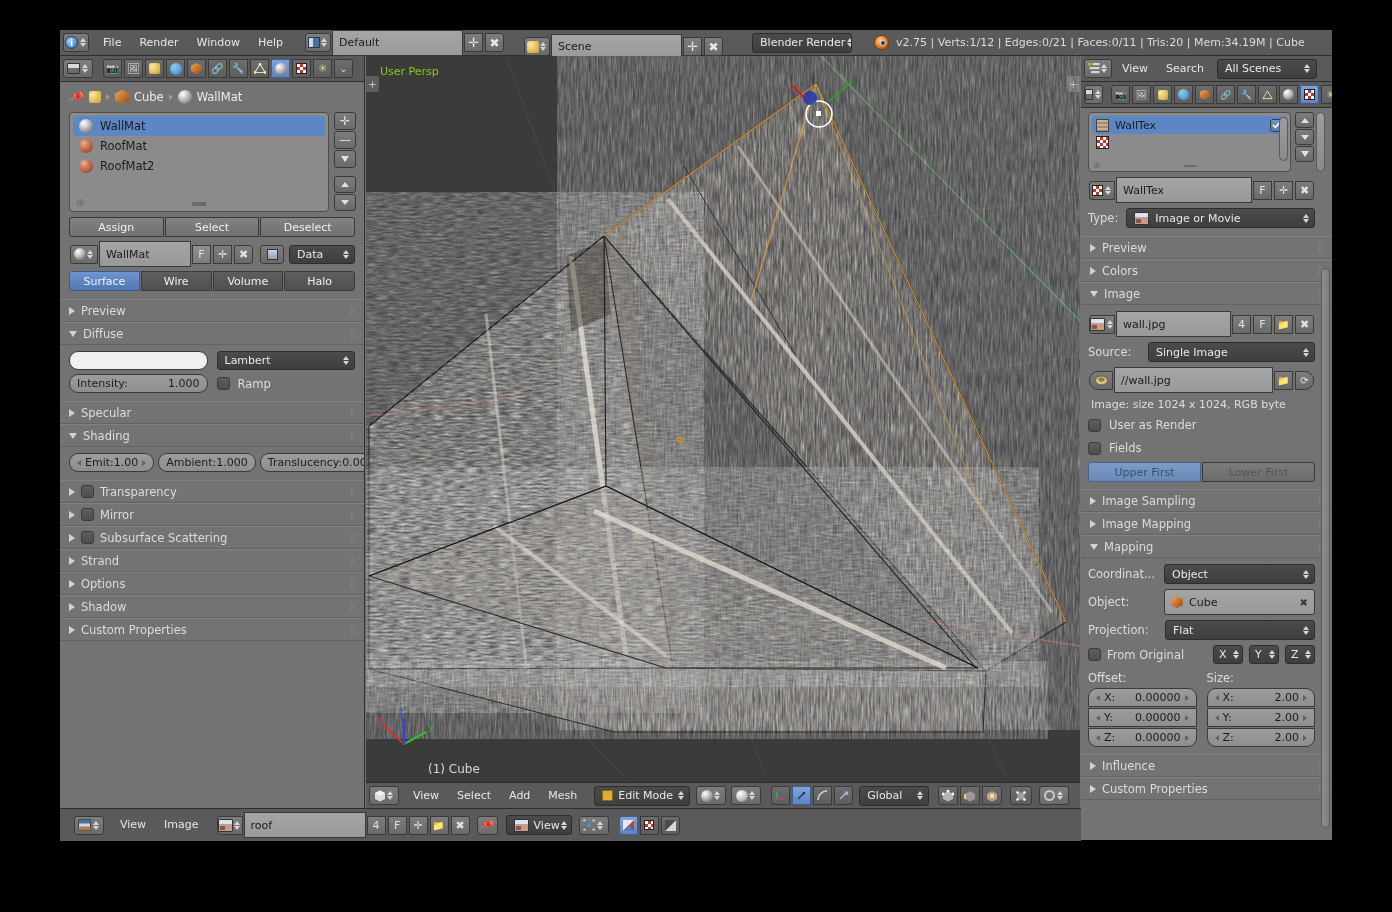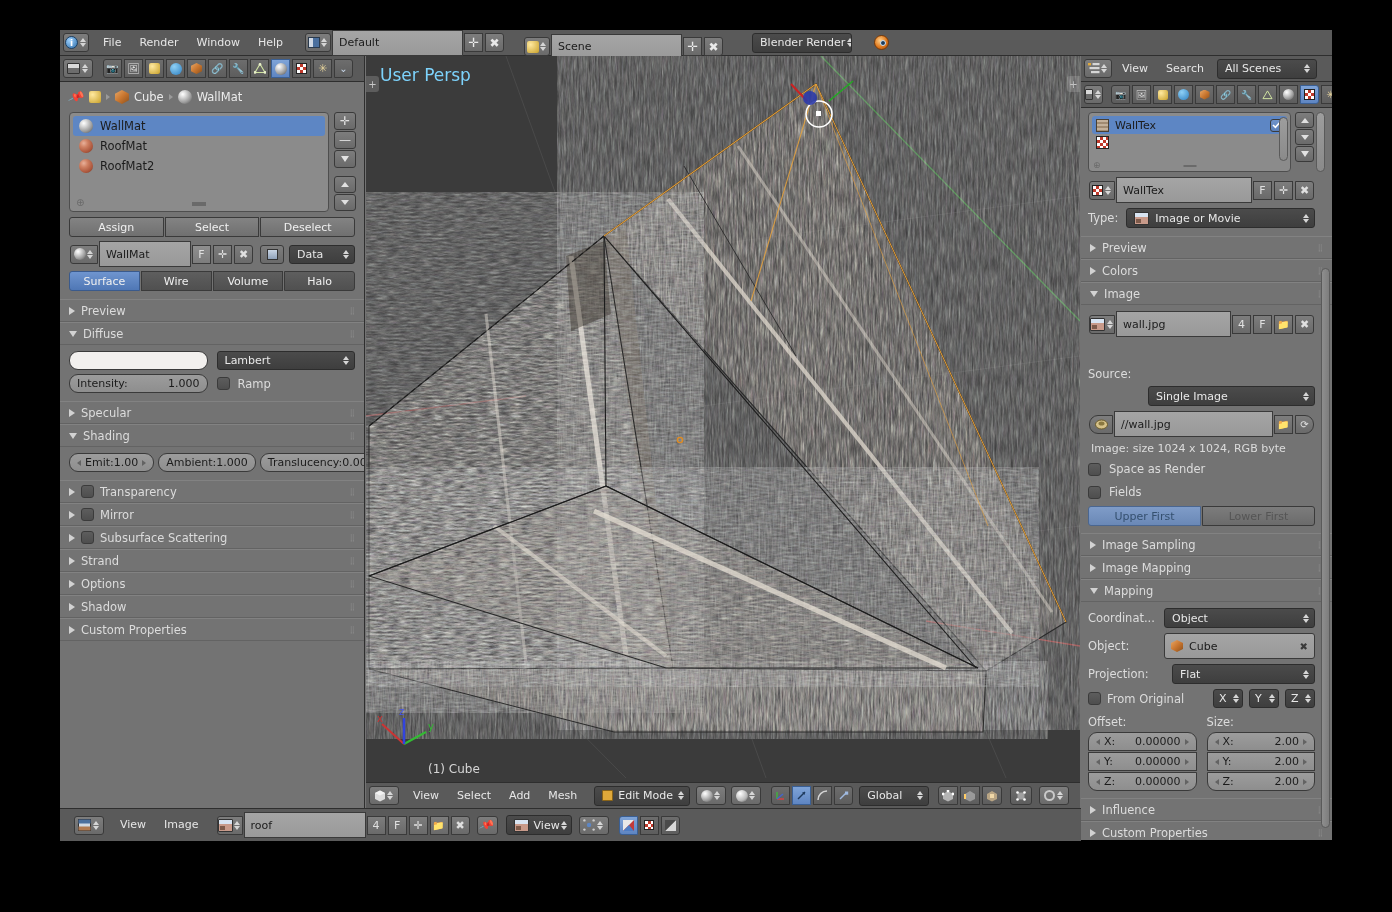--- a/index.html
+++ b/index.html
@@ -170,20 +170,21 @@
       <span class="spin">
           <i class="up"></i>
           <i class="dn"></i>
         </span>
     </div>
 
     <div style="display:flex;align-items:center;margin-left:22px;gap:7px;">
       <span style="display:inline-block;width:15px;height:15px;border-radius:50%;background:radial-gradient(circle at 40% 35%,#ffd08a,#e07a1f 55%,#a64c0a);border:1px solid #7a3a06;position:relative;">
         <span style="position:absolute;left:5px;top:4px;width:6px;height:6px;border-radius:50%;background:#1d3c5c;border:1px solid #cfe2f2;"></span>
       </span>
+      <span style="font-size:11px;color:#dcdcdc;white-space:nowrap;">v2.75 | Verts:1/12 | Edges:0/21 | Faces:0/11 | Tris:20 | Mem:34.19M | Cube</span>
     </div>
   </div>
 
   <div style="position:absolute;left:0;top:26px;width:1272px;height:784px;">
 
     <div style="position:absolute;left:0;top:0;width:305px;height:752px;background:#737373;border-right:1px solid #2e2e2e;overflow:hidden;">
 
       <div class="hdr" style="height:26px;background:#5a5a5a;">
         <div class="icobtn" style="width:30px;">
           <span style="display:inline-block;width:13px;height:11px;background:linear-gradient(180deg,#d9d9d9 0 45%,#6c6c6c 45% 100%);border:1px solid #333;border-radius:1px;"></span>
@@ -441,21 +442,21 @@
         <line x1="-40" y1="560" x2="714" y2="470" stroke="#4a4a4a" stroke-width="1"></line>
         <line x1="0" y1="460" x2="260" y2="722" stroke="#4a4a4a" stroke-width="1"></line>
         <line x1="330" y1="0" x2="640" y2="722" stroke="#4a4a4a" stroke-width="1"></line>
 
         <line x1="0" y1="360" x2="160" y2="340" stroke="#8c4040" stroke-width="1.3"></line>
         <line x1="560" y1="565" x2="714" y2="590" stroke="#a04343" stroke-width="1.3"></line>
 
         <line x1="455" y1="0" x2="714" y2="265" stroke="#3f8c3f" stroke-width="1.3"></line>
       </svg>
 
-      <div style="position:absolute;left:14px;top:9px;font-size:17px;color:#7dd3fc;">User Persp</div>
+      <div style="position:absolute;left:14px;top:9px;font-size:11px;color:#84cc16;">User Persp</div>
 
       <div style="position:absolute;left:0;top:20px;width:13px;height:16px;background:#5d5d5d;border-radius:0 3px 3px 0;display:flex;align-items:center;justify-content:center;color:#c8c8c8;font-size:10px;">+</div>
       <div style="position:absolute;right:0;top:20px;width:13px;height:16px;background:#5d5d5d;border-radius:3px 0 0 3px;display:flex;align-items:center;justify-content:center;color:#c8c8c8;font-size:10px;">+</div>
 
       <svg width="714" height="722" style="position:absolute;left:0;top:0;">
         <defs>
           <linearGradient id="wallA" x1="0" y1="0" x2="1" y2="0.3">
             <stop offset="0%" stop-color="#8d7c6c"></stop>
             <stop offset="18%" stop-color="#c8b9a6"></stop>
             <stop offset="34%" stop-color="#9b8a78"></stop>
@@ -832,21 +833,21 @@
             <div class="icobtn" style="width:16px;border-radius:0;">F</div>
             <div class="icobtn" style="width:18px;border-radius:0;">
                 <span style="font-size:10px;">📁</span>
               </div>
             <div class="icobtn" style="width:17px;border-radius:0 3px 3px 0;">
                 <span style="font-size:11px;">✖</span>
               </div>
           </div>
           <div style="display:flex;align-items:center;gap:8px;">
             <span style="font-size:11.5px;color:#dcdcdc;width:52px;">Source:</span>
-            <div class="dropdown" style="flex:1;margin-top:44px;">
+            <div class="dropdown" style="flex:1;">
               <span>Single Image</span>
               <span class="spin">
                   <i class="up"></i>
                   <i class="dn"></i>
                 </span>
             </div>
           </div>
           <div style="display:flex;align-items:center;">
             <div class="icobtn" style="width:24px;border-radius:9px 0 0 9px;">
               <svg width="13" height="11" viewBox="0 0 13 11">
@@ -858,21 +859,21 @@
             <div class="icobtn" style="width:19px;border-radius:0;">
                 <span style="font-size:10px;">📁</span>
               </div>
             <div class="icobtn" style="width:19px;border-radius:0 9px 9px 0;">
                 <span style="font-size:10px;">⟳</span>
               </div>
           </div>
           <div style="font-size:11px;color:#dcdcdc;padding-left:3px;">Image: size 1024 x 1024, RGB byte</div>
           <div style="display:flex;align-items:center;gap:8px;height:18px;">
             <span class="chk"></span>
-            <span style="font-size:11.5px;color:#dcdcdc;">Space as Render</span>
+            <span style="font-size:11.5px;color:#dcdcdc;">User as Render</span>
           </div>
           <div style="display:flex;align-items:center;gap:8px;height:18px;">
             <span class="chk"></span>
             <span style="font-size:11.5px;color:#dcdcdc;">Fields</span>
           </div>
           <div style="display:flex;gap:1px;">
             <div class="btn" style="flex:1;border-radius:3px 0 0 3px;background:linear-gradient(#7f9cc8,#6a88b6);border-color:#4a6690;color:#35506f;">Upper First</div>
             <div class="btn" style="flex:1;border-radius:0 3px 3px 0;background:linear-gradient(#7c7c7c,#6b6b6b);color:#555;">Lower First</div>
           </div>
         </div>
@@ -907,21 +908,21 @@
           <div style="display:flex;align-items:center;gap:6px;">
             <span style="font-size:11.5px;color:#dcdcdc;width:70px;">Object:</span>
             <div class="txtfield" style="flex:1;justify-content:space-between;">
               <span style="display:flex;align-items:center;gap:6px;">
                 <span class="cubeico" style="width:12px;height:12px;"></span>
                 <span>Cube</span>
               </span>
               <span style="font-size:10px;color:#3a3a3a;">✖</span>
             </div>
           </div>
-          <div style="display:flex;align-items:center;gap:14px;">
+          <div style="display:flex;align-items:center;gap:7px;">
             <span style="font-size:11.5px;color:#dcdcdc;width:70px;">Projection:</span>
             <div class="dropdown" style="flex:1;">
               <span>Flat</span>
               <span class="spin">
                   <i class="up"></i>
                   <i class="dn"></i>
                 </span>
             </div>
           </div>
           <div style="display:flex;align-items:center;gap:6px;">

